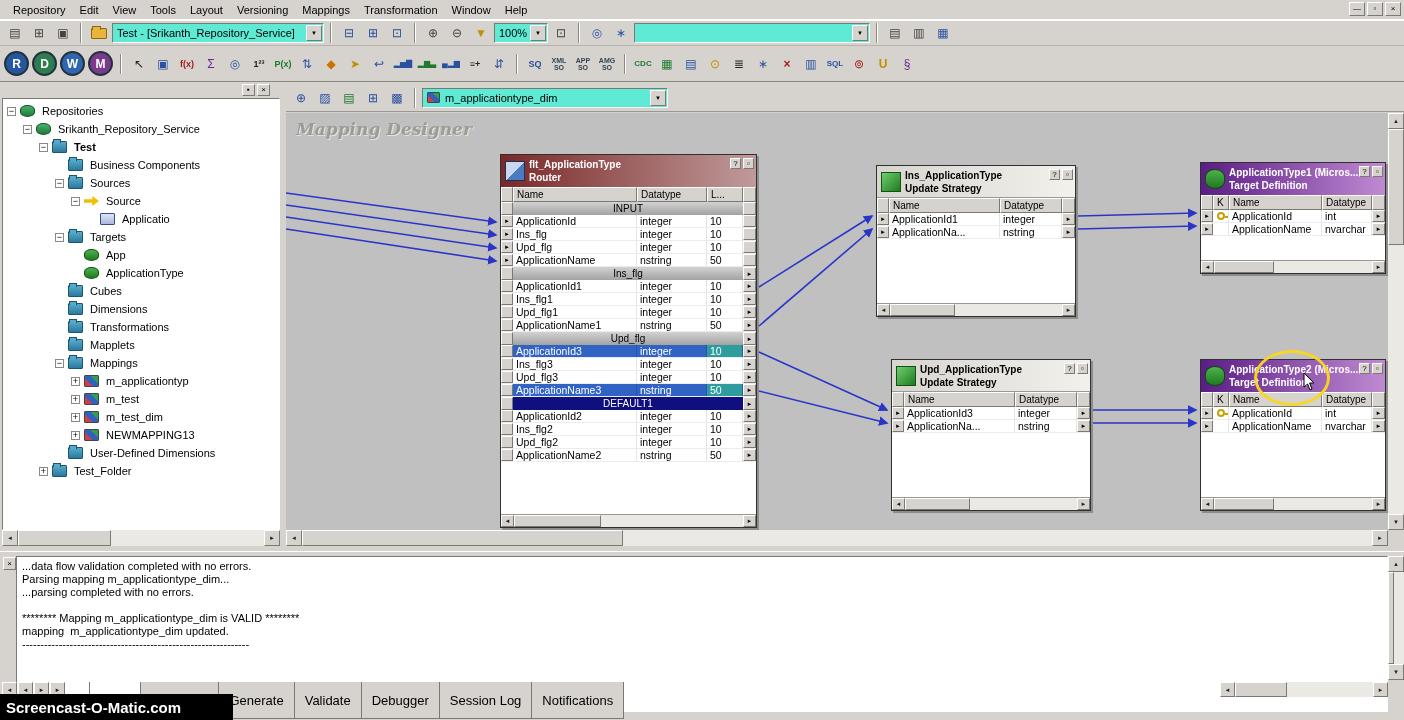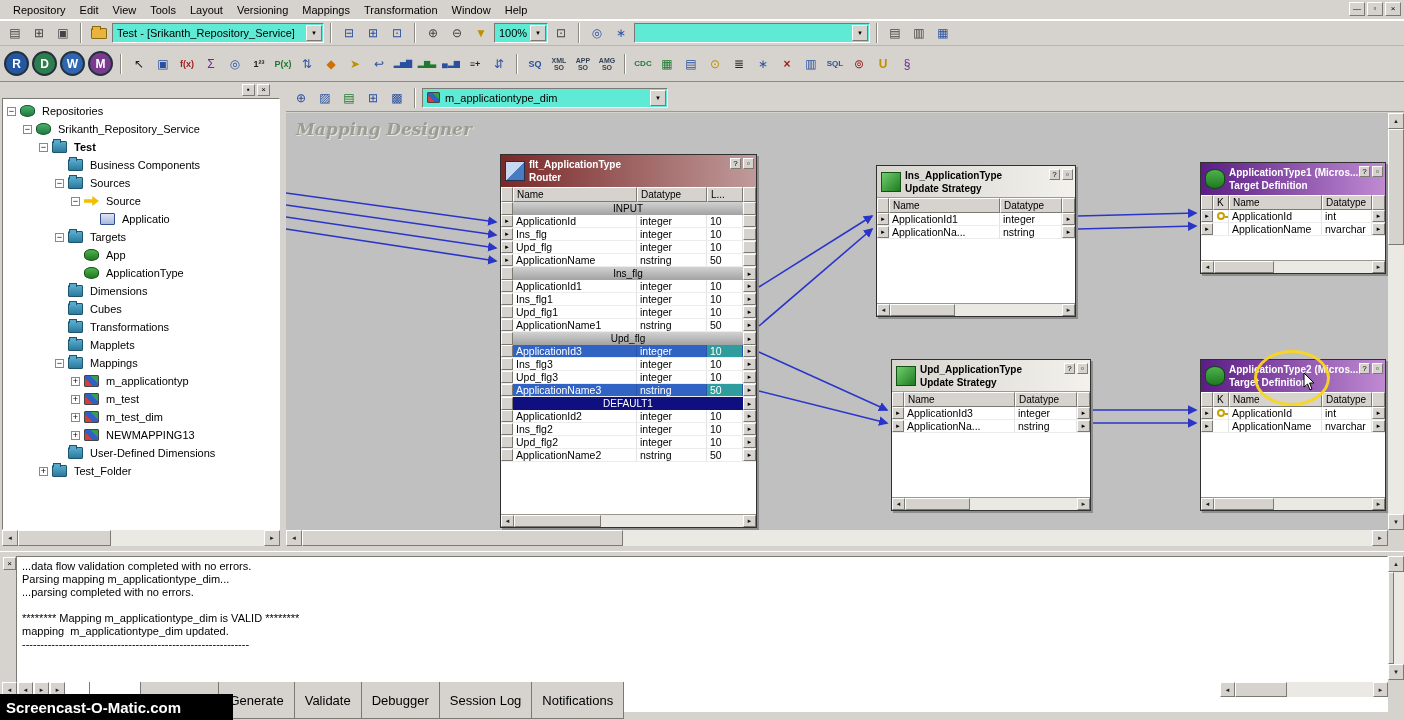--- a/index.html
+++ b/index.html
@@ -291,26 +291,26 @@
           <span class="tlabel">App</span>
         </div>
       <div class="trow" style="padding-left:68px">
           <span class="exp none"></span>
           <span class="ti ti-target"></span>
           <span class="tlabel">ApplicationType</span>
         </div>
       <div class="trow" style="padding-left:52px">
           <span class="exp none"></span>
           <span class="ti ti-folder"></span>
-          <span class="tlabel">Dimensions</span>
+          <span class="tlabel">Cubes</span>
         </div>
       <div class="trow" style="padding-left:52px">
           <span class="exp none"></span>
           <span class="ti ti-folder"></span>
-          <span class="tlabel">Cubes</span>
+          <span class="tlabel">Dimensions</span>
         </div>
       <div class="trow" style="padding-left:52px">
           <span class="exp none"></span>
           <span class="ti ti-folder"></span>
           <span class="tlabel">Transformations</span>
         </div>
       <div class="trow" style="padding-left:52px">
           <span class="exp none"></span>
           <span class="ti ti-folder"></span>
           <span class="tlabel">Mapplets</span>

